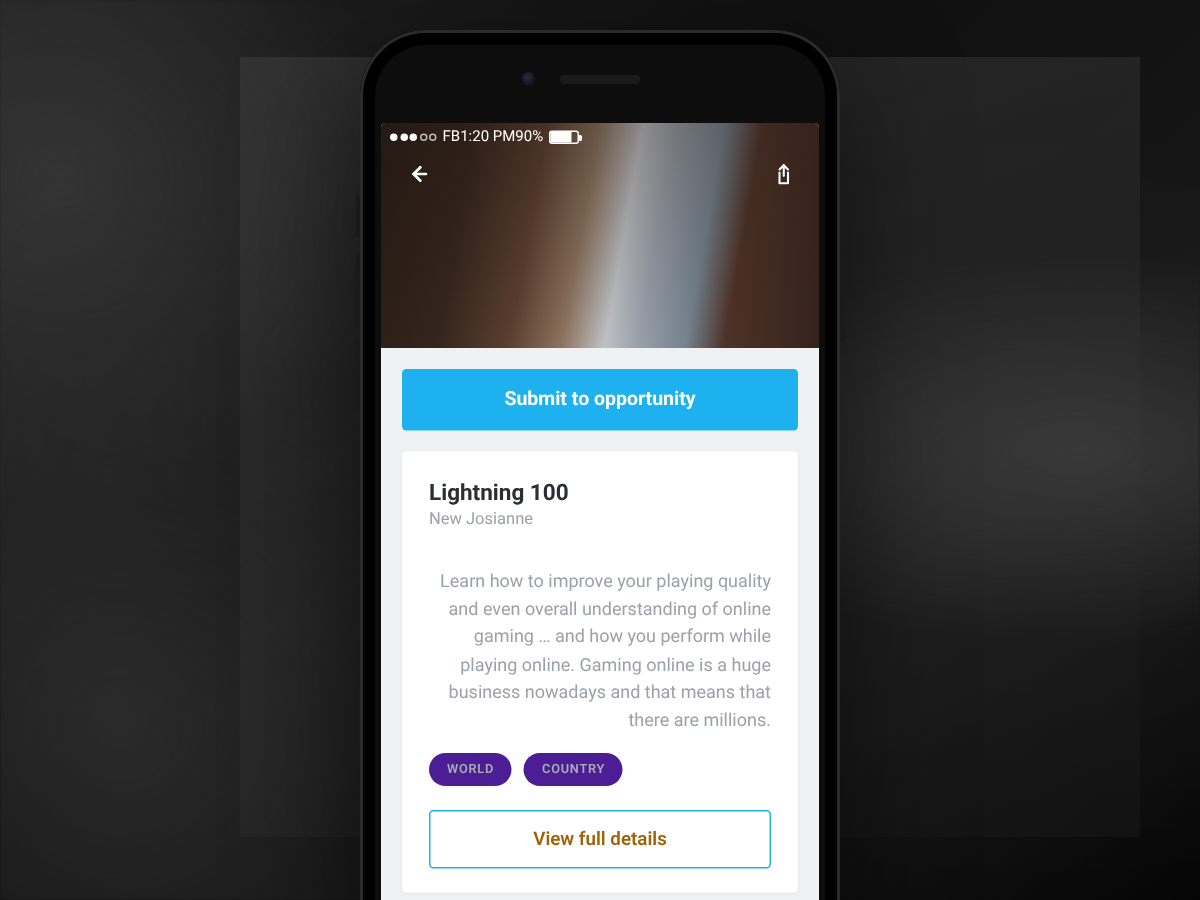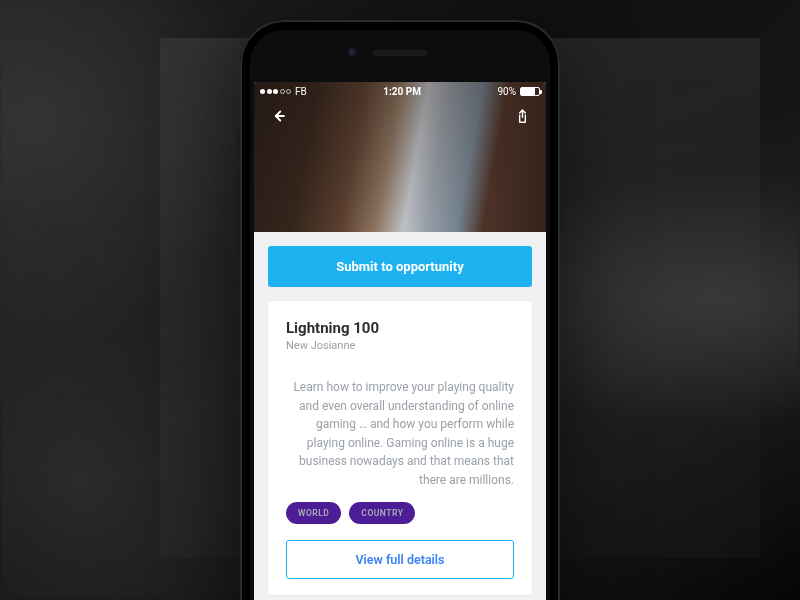--- a/index.html
+++ b/index.html
@@ -75,31 +75,31 @@
     flex-direction: column;
   }
 
   
   .status-bar {
     position: absolute;
     top: 0; left: 0; right: 0;
     height: 18px;
     display: flex;
     align-items: center;
-    justify-content: space-between;
+    justify-content: flex-start;
     padding: 0 6px;
     font-size: 10px;
     color: #fff;
     z-index: 5;
   }
   .status-left, .status-right { display: flex; align-items: center; gap: 4px; }
   .signal-dots { display: flex; gap: 1.5px; align-items: center; }
   .signal-dots span { width: 5px; height: 5px; border-radius: 50%; background: #fff; }
   .signal-dots span.empty { background: transparent; border: 0.8px solid rgba(255,255,255,0.7); }
-  .status-time { font-weight: 700; }
+  .status-time { font-weight: 400; }
   .battery { width: 20px; height: 9px; border: 1px solid #fff; border-radius: 2px; position: relative; }
   .battery::after { content:''; position: absolute; right:-3px; top:2px; width:2px; height:4px; background:#fff; border-radius:0 1px 1px 0; }
   .battery-fill { height: 100%; width: 77%; background: #fff; }
 
   
   .hero {
     position: relative;
     height: 150px;
     background: 
       linear-gradient(rgba(30,20,15,0.45), rgba(30,20,15,0.2)),
@@ -148,21 +148,21 @@
     background: #4c1d95;
     color: #a7adb3;
     font-size: 8.5px;
     font-weight: 600;
     letter-spacing: 0.5px;
     padding: 6px 12px;
     border-radius: 12px;
   }
   .view-btn {
     border: 1.5px solid #1eb1f0;
-    color: #3b82f6;
+    color: #a16207;
     text-align: center;
     padding: 11px 0;
     border-radius: 3px;
     font-size: 12.5px;
     font-weight: 600;
     cursor: pointer;
   }
   .footer-text {
     text-align: center;
     font-size: 9px;

